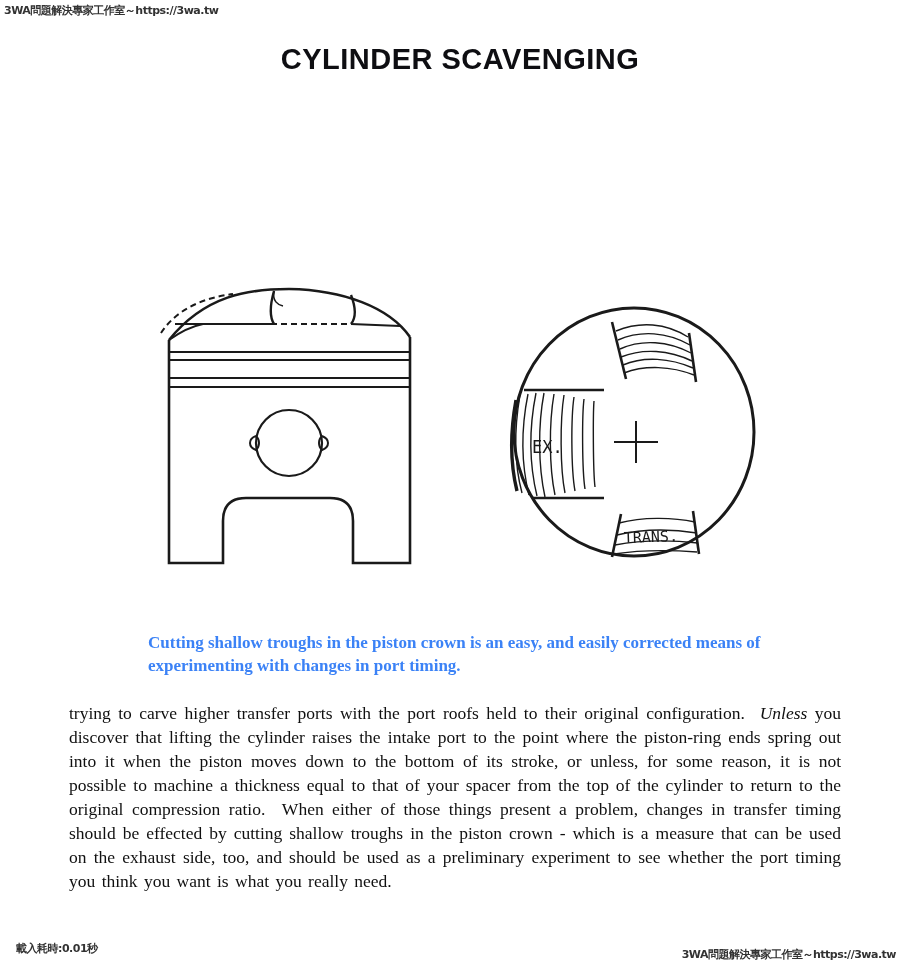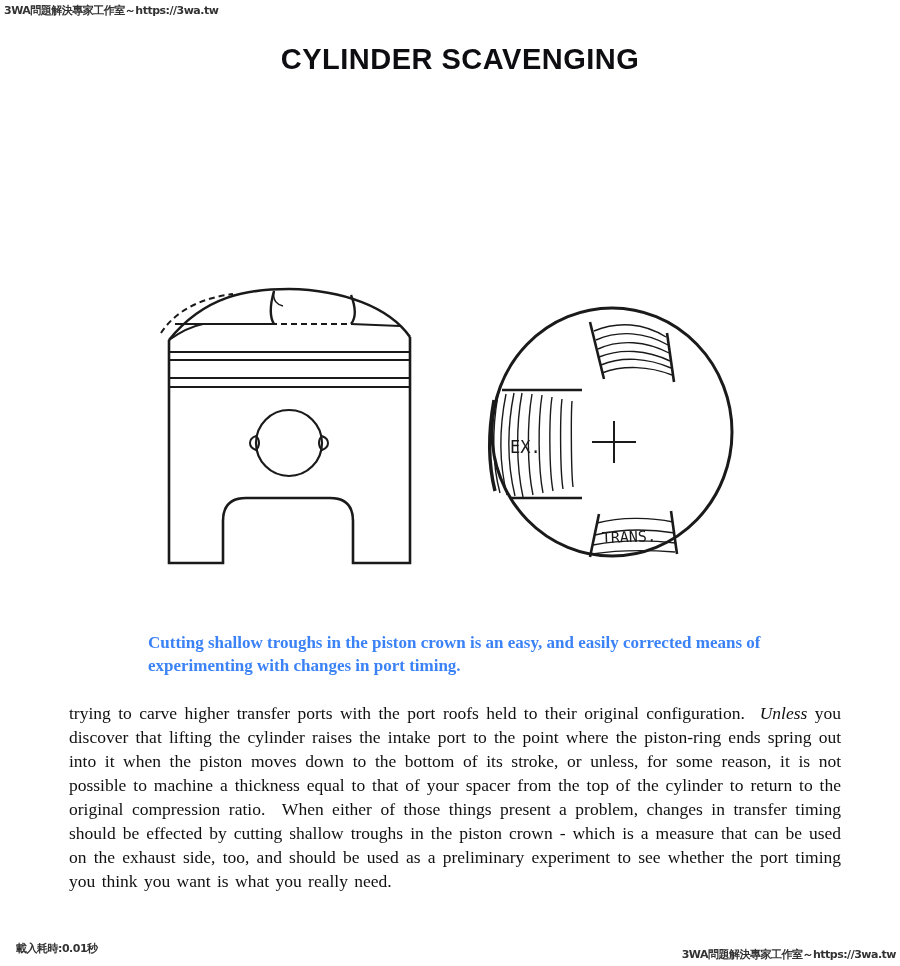--- a/index.html
+++ b/index.html
@@ -28,21 +28,21 @@
     font-family: "Liberation Sans", sans-serif;
     font-weight: bold;
     font-size: 29px;
     letter-spacing: 0.5px;
     color: #0e0e12;
     padding-left: 20px;
   }
 
   .fig { position: absolute; }
   .fig-piston { left: 153px; top: 281px; }
-  .fig-cylinder { left: 480px; top: 295px; }
+  .fig-cylinder { left: 502px; top: 295px; }
 
   .fig svg path, .fig svg line, .fig svg circle, .fig svg ellipse {
     fill: none;
     stroke: #1a1a1a;
   }
   .fig svg text {
     fill: #1a1a1a;
     stroke: none;
     font-family: "DejaVu Sans Mono", monospace;
   }

